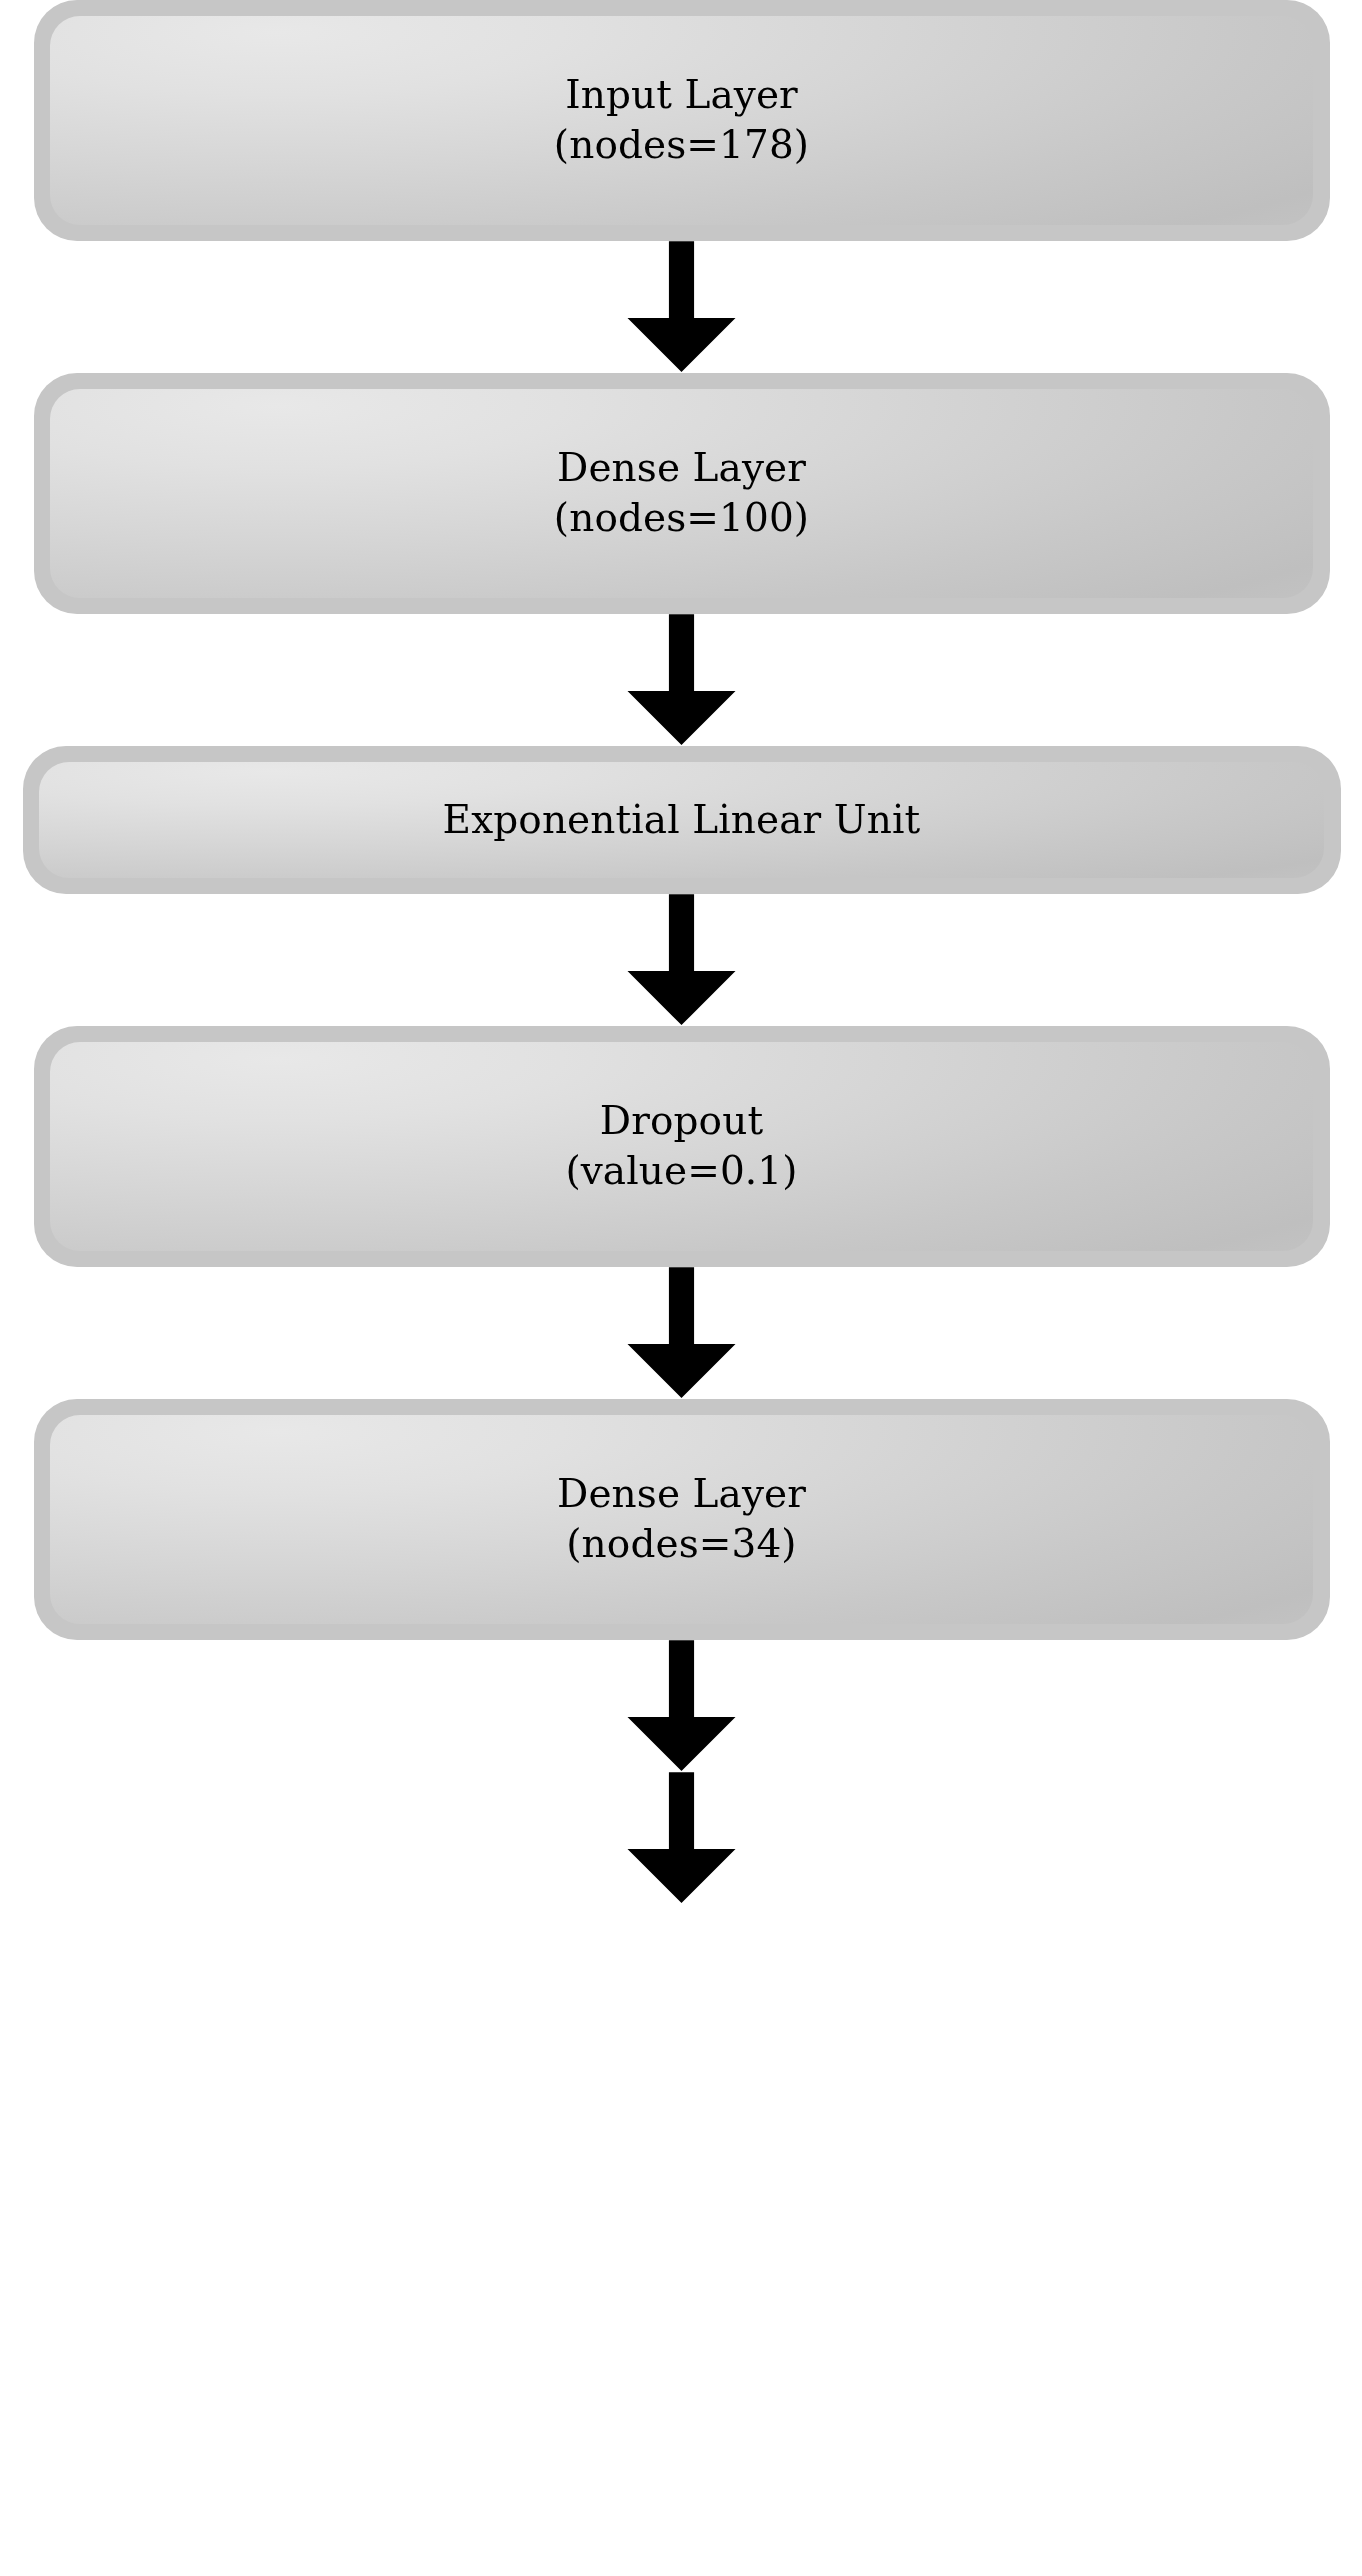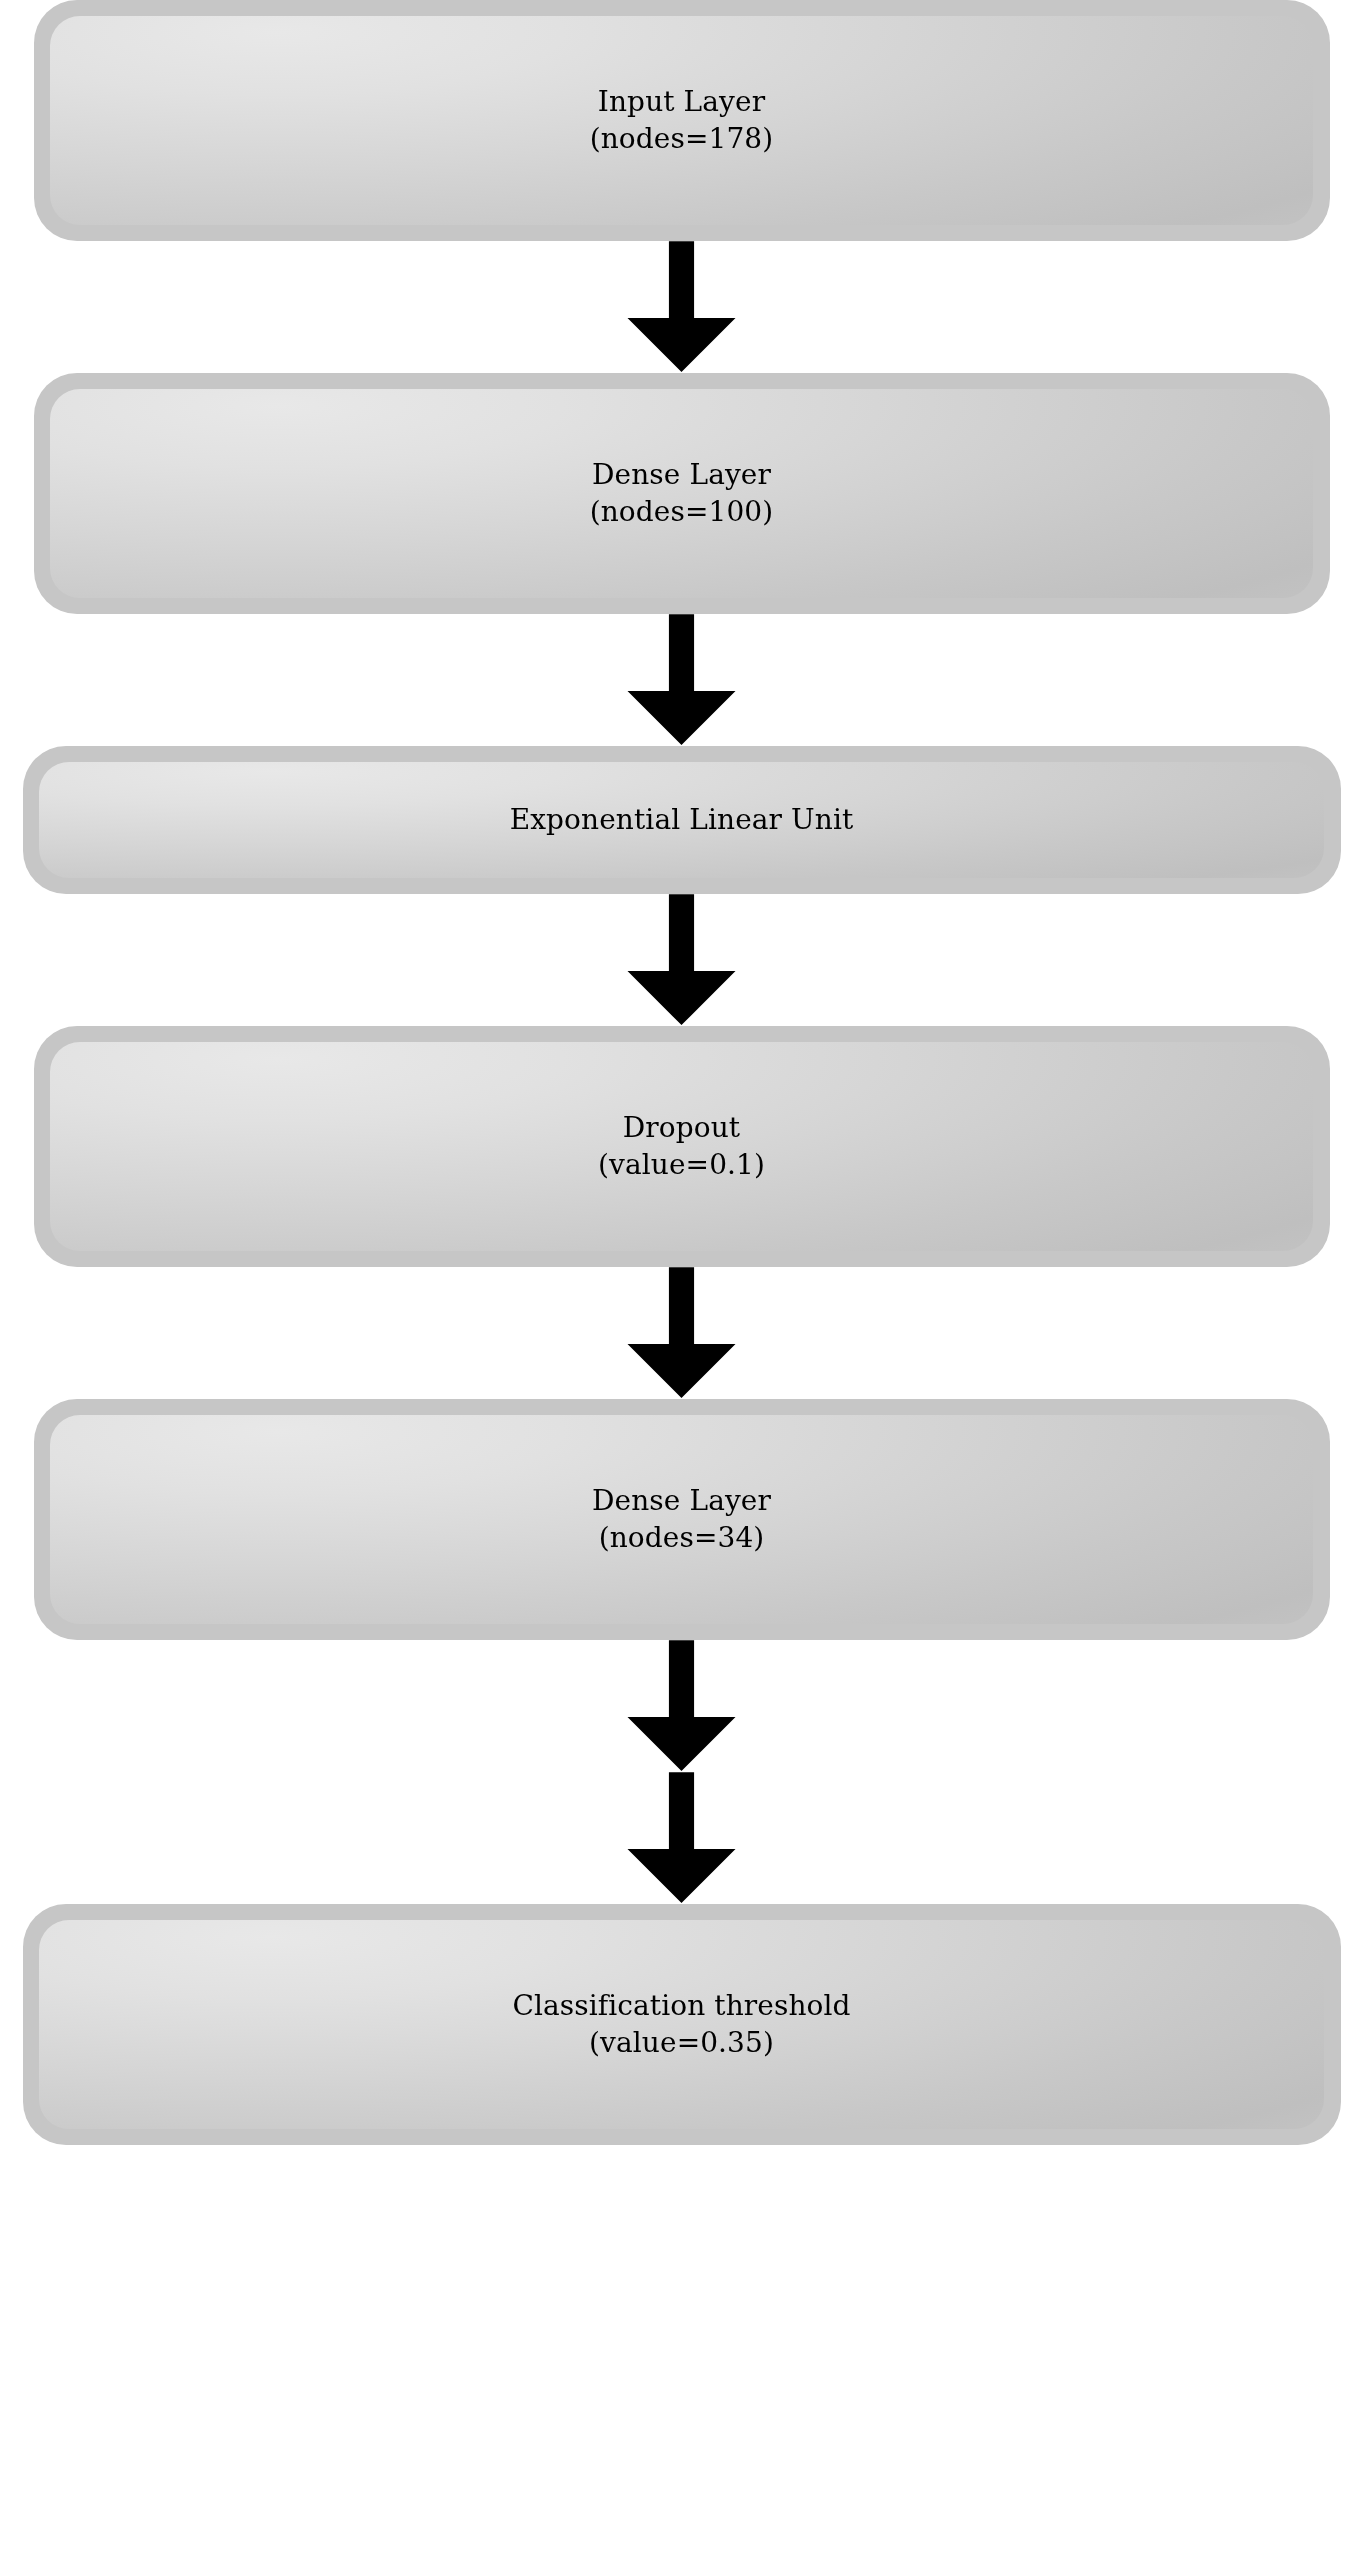--- a/index.html
+++ b/index.html
@@ -51,21 +51,21 @@
          #e8e8e8 0%,
          #e1e1e1 18%,
          #d6d6d6 38%,
          #c8c8c8 62%,
          #bfbfbf 80%,
          #c9c9c9 100%);
   }
 
   .node-line {
     color: #000000;
-    font-size: 28px;
+    font-size: 39px;
     line-height: 1.20;
     letter-spacing: 0.1px;
     white-space: nowrap;
     text-align: right;
   }
   .node-line.line-2 { margin-top: 3px; }
 
   
   .arrow {
     width: 111px;
@@ -131,20 +131,14 @@
     <div class="arrow">
       <svg viewBox="0 0 150 178" xmlns="http://www.w3.org/2000/svg">
         <path d="M 58 0 L 92 0 L 92 104 L 148 104 L 75 177 L 2 104 L 58 104 Z" fill="#000000"></path>
       </svg>
     </div>
     <div class="arrow">
       <svg viewBox="0 0 150 178" xmlns="http://www.w3.org/2000/svg">
         <path d="M 58 0 L 92 0 L 92 104 L 148 104 L 75 177 L 2 104 L 58 104 Z" fill="#000000"></path>
       </svg>
     </div>
-    <div class="node w-wide h-two">
-      <div class="node-inner">
-        <div class="node-line line-1">Classification threshold</div>
-        <div class="node-line line-2">(value=0.35)</div>
-      </div>
-    </div>
   </div>
 
 
 </body></html>

